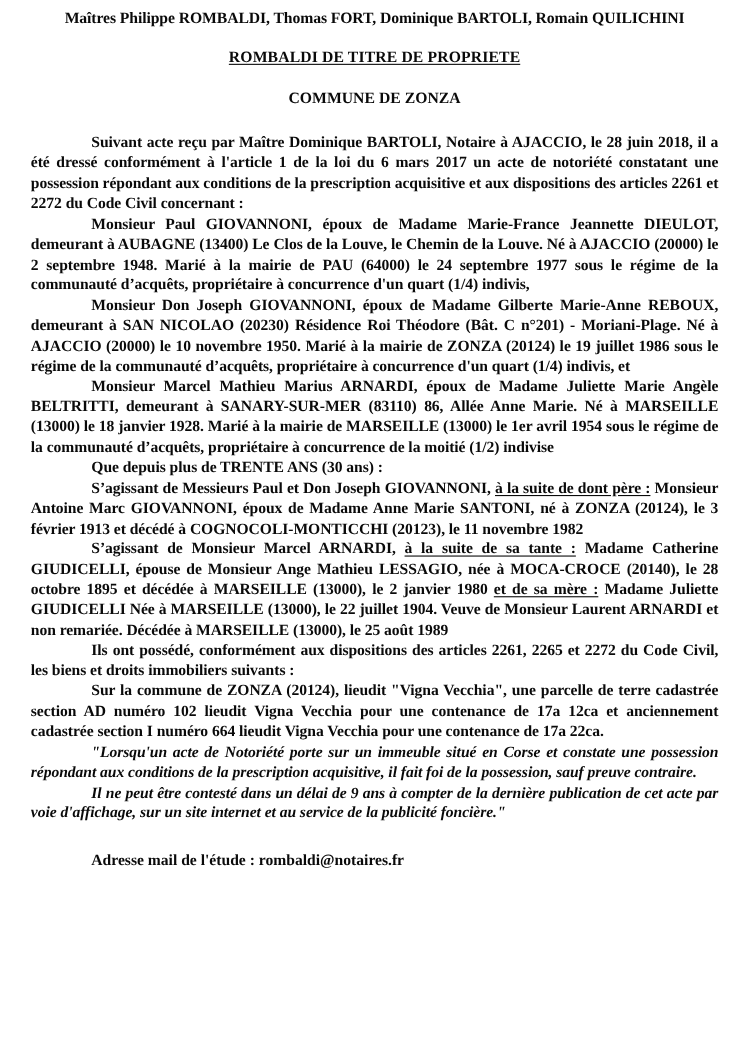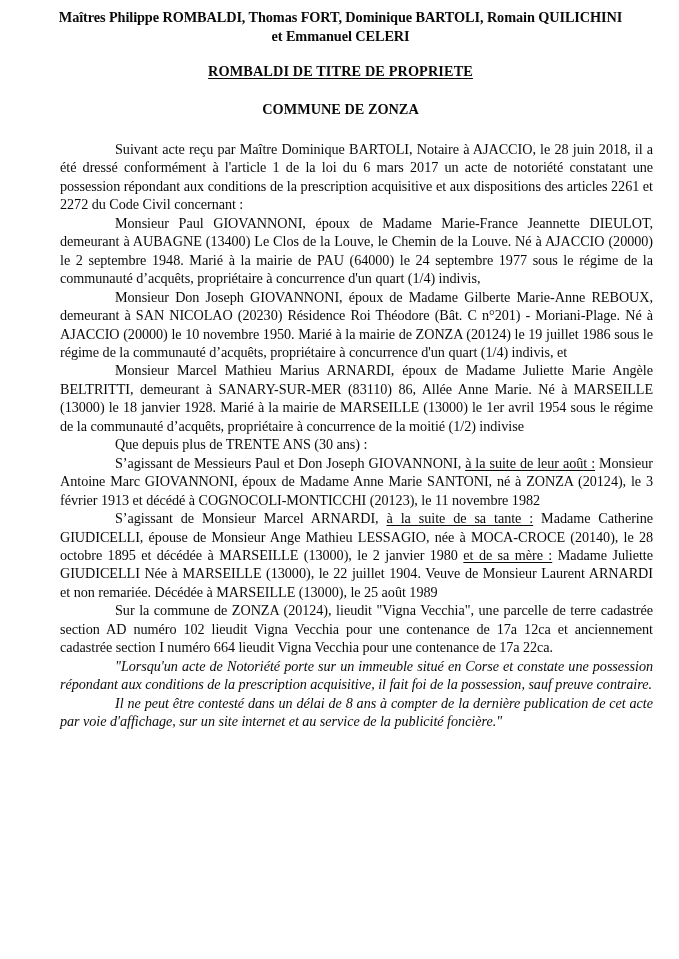--- a/index.html
+++ b/index.html
@@ -53,26 +53,25 @@
   }
   .commune-block {
     text-align: center;
     font-weight: bold;
     font-size: 14.3px;
     margin-top: 21px;
   }
   .body {
     margin-top: 22px;
     font-size: 14.2px;
-    font-weight: normal;
+    font-weight: bold;
     line-height: 18.45px;
     text-align: justify;
     text-justify: inter-word;
     letter-spacing: -0.05px;
-    margin-left: 32px;
   }
   p.para {
     margin: 0;
     text-indent: 55px;
     text-align: justify;
   }
   p.para.ital {
     font-style: italic;
   }
   .u {
@@ -88,21 +87,20 @@
   }
 </style>
 </head>
 <body>
 
 <div class="page">
   <div class="inner">
 
     <div class="hdr">
       <span class="hdr-line">Maîtres Philippe ROMBALDI, Thomas FORT, Dominique BARTOLI, Romain QUILICHINI</span>
-      <span class="hdr-line">et Emmanuel CELERI</span>
     </div>
 
     <div class="title-block">
       <span class="title-main">ROMBALDI DE TITRE DE PROPRIETE</span>
     </div>
 
     <div class="commune-block">
       <span>COMMUNE DE ZONZA</span>
     </div>
 
@@ -111,31 +109,33 @@
       <p class="para">Suivant acte reçu par Maître Dominique BARTOLI, Notaire à AJACCIO, le 28 juin 2018, il a été dressé conformément à l'article 1 de la loi du 6 mars 2017 un acte de notoriété constatant une possession répondant aux conditions de la prescription acquisitive et aux dispositions des articles 2261 et 2272 du Code Civil concernant :</p>
 
       <p class="para">Monsieur Paul GIOVANNONI, époux de Madame Marie-France Jeannette DIEULOT, demeurant à AUBAGNE (13400) Le Clos de la Louve, le Chemin de la Louve. Né à AJACCIO (20000) le 2 septembre 1948. Marié à la mairie de PAU (64000) le 24 septembre 1977 sous le régime de la communauté d’acquêts, propriétaire à concurrence d'un quart (1/4) indivis,</p>
 
       <p class="para">Monsieur Don Joseph GIOVANNONI, époux de Madame Gilberte Marie-Anne REBOUX, demeurant à SAN NICOLAO (20230) Résidence Roi Théodore (Bât. C n°201) - Moriani-Plage. Né à AJACCIO (20000) le 10 novembre 1950. Marié à la mairie de ZONZA (20124) le 19 juillet 1986 sous le régime de la communauté d’acquêts, propriétaire à concurrence d'un quart (1/4) indivis, et</p>
 
       <p class="para">Monsieur Marcel Mathieu Marius ARNARDI, époux de Madame Juliette Marie Angèle BELTRITTI, demeurant à SANARY-SUR-MER (83110) 86, Allée Anne Marie. Né à MARSEILLE (13000) le 18 janvier 1928. Marié à la mairie de MARSEILLE (13000) le 1er avril 1954 sous le régime de la communauté d’acquêts, propriétaire à concurrence de la moitié (1/2) indivise</p>
 
       <p class="para">Que depuis plus de TRENTE ANS (30 ans) :</p>
 
-      <p class="para"><span>S’agissant de Messieurs Paul et Don Joseph GIOVANNONI, </span><span class="u">à la suite de leur août :</span><span> Monsieur Antoine Marc GIOVANNONI, époux de Madame Anne Marie SANTONI, né à ZONZA (20124), le 3 février 1913 et décédé à COGNOCOLI-MONTICCHI (20123), le 11 novembre 1982</span></p>
+      <p class="para"><span>S’agissant de Messieurs Paul et Don Joseph GIOVANNONI, </span><span class="u">à la suite de dont père :</span><span> Monsieur Antoine Marc GIOVANNONI, époux de Madame Anne Marie SANTONI, né à ZONZA (20124), le 3 février 1913 et décédé à COGNOCOLI-MONTICCHI (20123), le 11 novembre 1982</span></p>
 
       <p class="para"><span>S’agissant de Monsieur Marcel ARNARDI, </span><span class="u">à la suite de sa tante :</span><span> Madame Catherine GIUDICELLI, épouse de Monsieur Ange Mathieu LESSAGIO, née à MOCA-CROCE (20140), le 28 octobre 1895 et décédée à MARSEILLE (13000), le 2 janvier 1980 </span><span class="u">et de sa mère :</span><span> Madame Juliette GIUDICELLI Née à MARSEILLE (13000), le 22 juillet 1904. Veuve de Monsieur Laurent ARNARDI et non remariée. Décédée à MARSEILLE (13000), le 25 août 1989</span></p>
 
 
+      <p class="para">Ils ont possédé, conformément aux dispositions des articles 2261, 2265 et 2272 du Code Civil, les biens et droits immobiliers suivants :</p>
 
       <p class="para">Sur la commune de ZONZA (20124), lieudit "Vigna Vecchia", une parcelle de terre cadastrée section AD numéro 102 lieudit Vigna Vecchia pour une contenance de 17a 12ca et anciennement cadastrée section I numéro 664 lieudit Vigna Vecchia pour une contenance de 17a 22ca.</p>
 
 
       <p class="para ital">"Lorsqu'un acte de Notoriété porte sur un immeuble situé en Corse et constate une possession répondant aux conditions de la prescription acquisitive, il fait foi de la possession, sauf preuve contraire.</p>
 
-      <p class="para ital">Il ne peut être contesté dans un délai de 8 ans à compter de la dernière publication de cet acte par voie d'affichage, sur un site internet et au service de la publicité foncière."</p>
+      <p class="para ital">Il ne peut être contesté dans un délai de 9 ans à compter de la dernière publication de cet acte par voie d'affichage, sur un site internet et au service de la publicité foncière."</p>
 
 
     </div>
 
+    <div class="mail">Adresse mail de l'étude : rombaldi@notaires.fr</div>
 
   </div>
 </div>
 
 </body></html>

